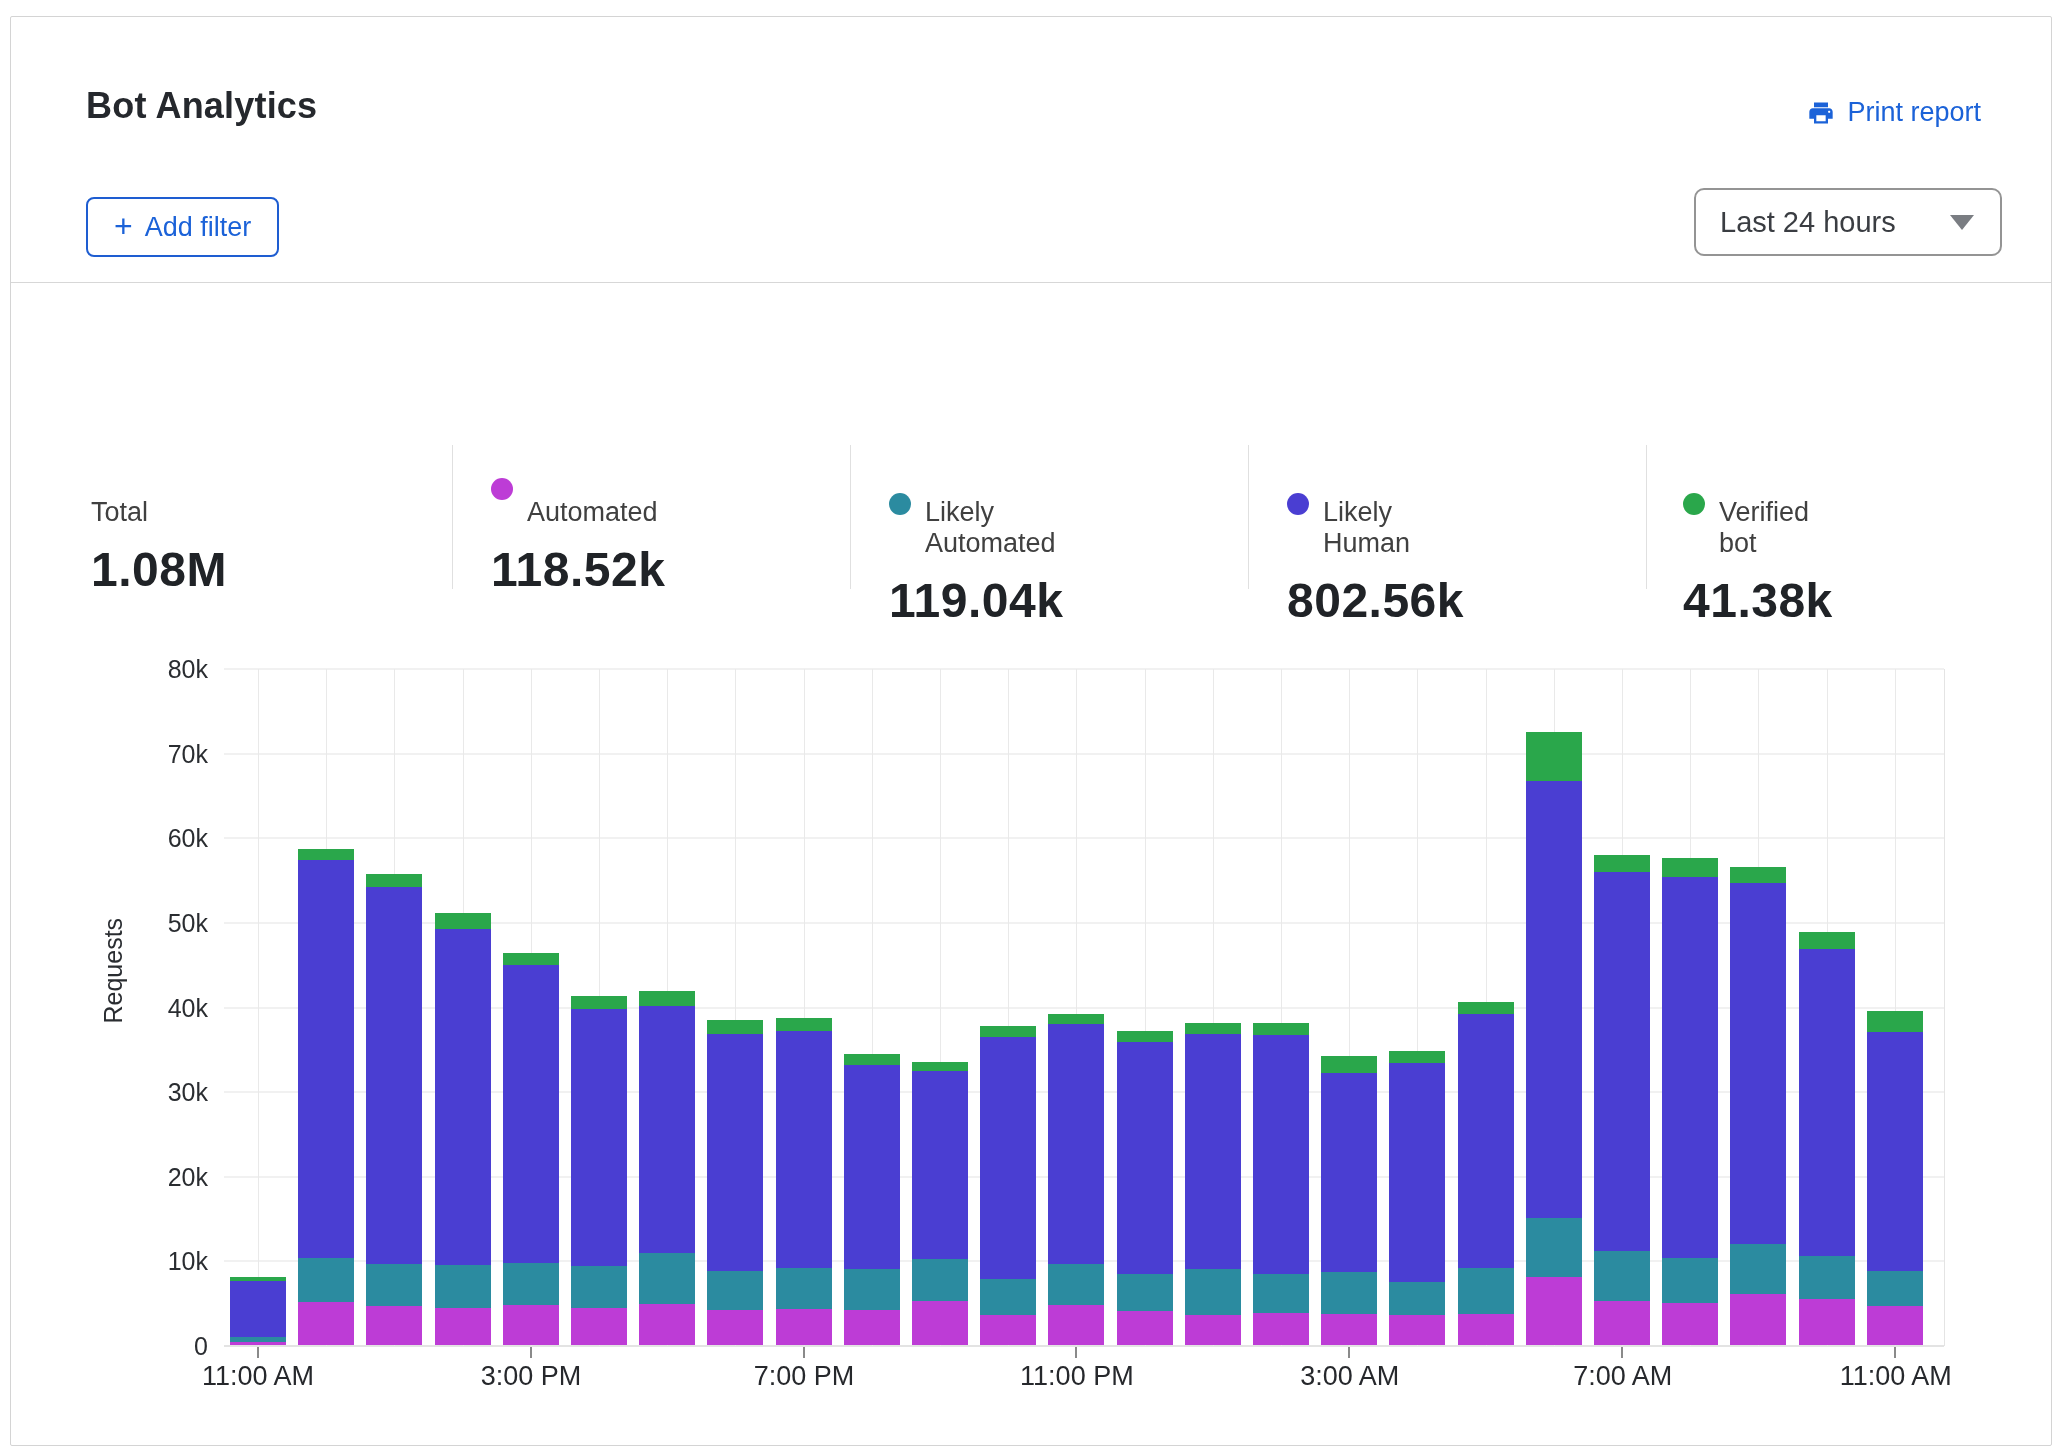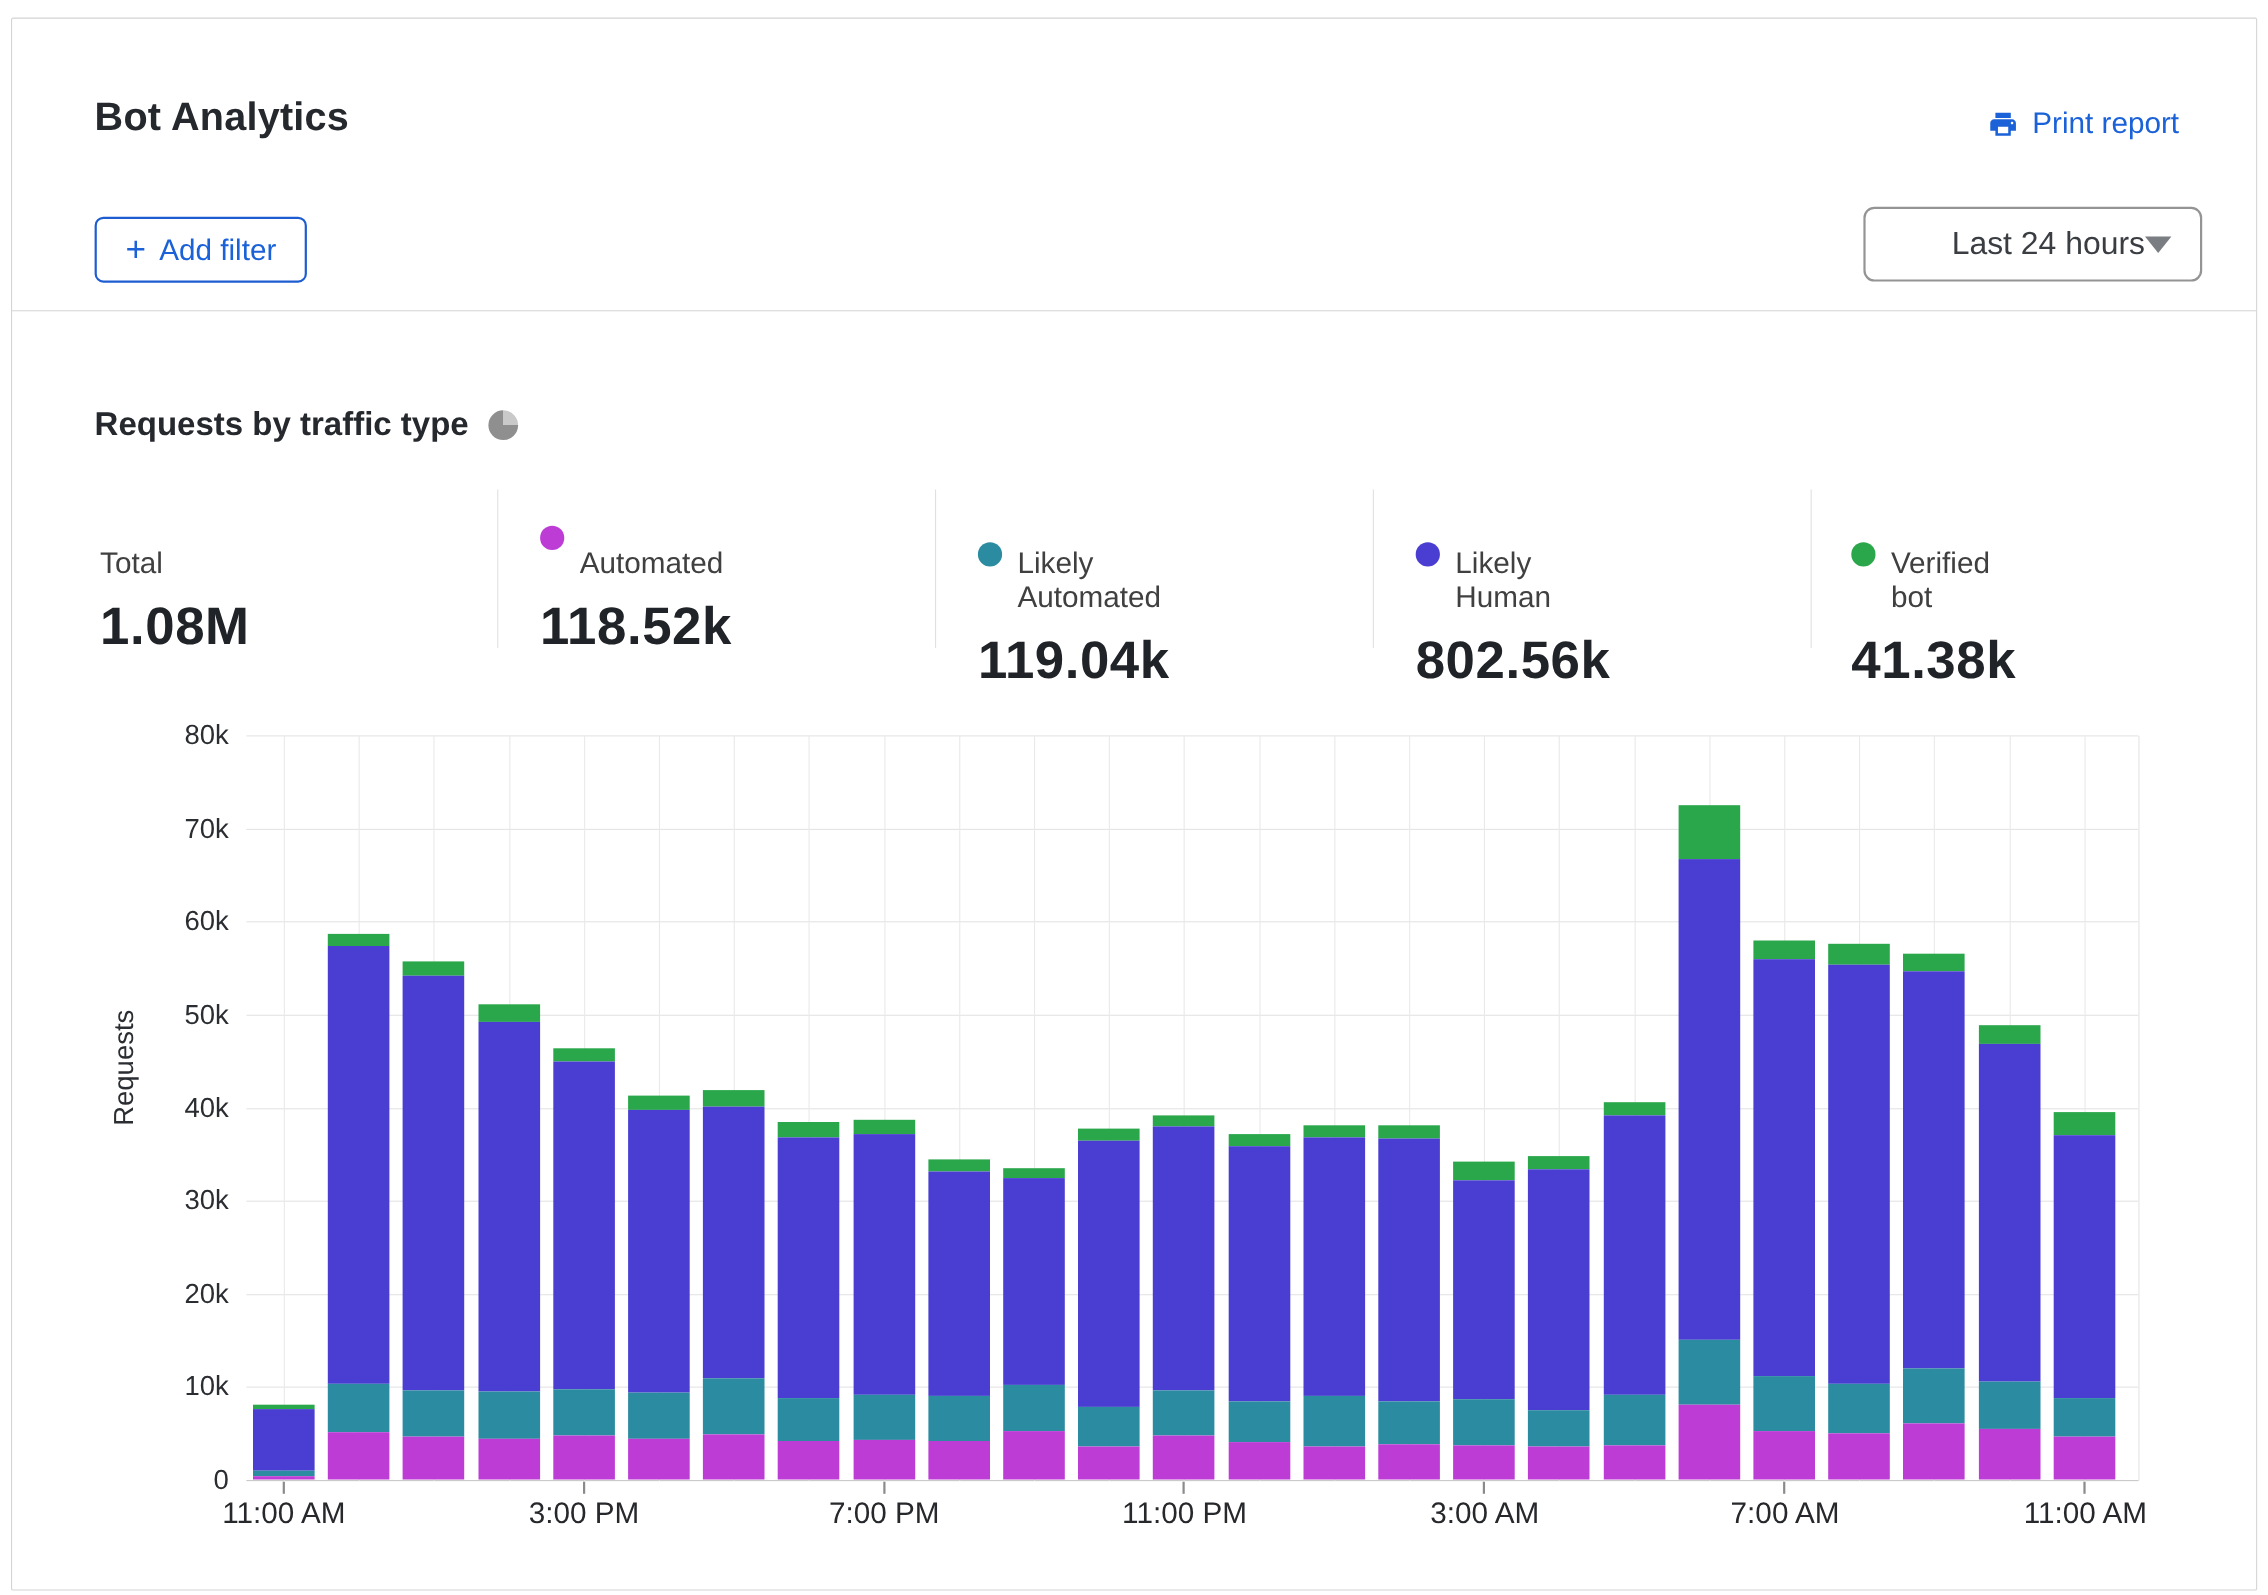--- a/index.html
+++ b/index.html
@@ -28,21 +28,21 @@
     display:flex;align-items:center;gap:12px;
     background:#ffffff;border:2px solid #1e5dd1;border-radius:8px;
     color:#1b62d8;font-size:27px;cursor:pointer;box-sizing:border-box;
   }
   .plus-glyph{font-size:32px;font-weight:400;line-height:1;margin-top:-3px;}
   .time-range{
     position:absolute;left:1683px;top:171px;width:308px;height:68px;
     border:2px solid #949494;border-radius:10px;background:#ffffff;
     display:flex;align-items:center;box-sizing:border-box;cursor:pointer;
   }
-  .time-range-label{margin-left:24px;font-size:29px;color:#3a3d42;flex:1;text-align:right;}
+  .time-range-label{margin-left:24px;font-size:29px;color:#3a3d42;flex:1;}
   .caret-down{
     width:0;height:0;margin-right:26px;
     border-left:12px solid transparent;border-right:12px solid transparent;
     border-top:15px solid #7a7d82;
   }
   .header-divider{position:absolute;left:0;top:265px;width:100%;height:1px;background:#d7d7d7;}
   
   .section-title-row{position:absolute;left:75px;top:352px;display:flex;align-items:center;gap:18px;}
   .section-title{margin:0;font-size:30px;font-weight:700;color:#25282d;}
   .pie-icon{
@@ -115,24 +115,20 @@
       <span>Add filter</span>
     </button>
 
     <div class="time-range">
       <span class="time-range-label">Last 24 hours</span>
       <span class="caret-down"></span>
     </div>
 
     <div class="header-divider"></div>
 
-    <div class="section-title-row">
-      <h2 class="section-title">Requests by traffic type</h2>
-      <span class="pie-icon"></span>
-    </div>
 
     <div class="stats-row">
       <div class="stat" style="left:80px;">
         <div class="stat-label-row">
             <span class="stat-label">Total</span>
           </div>
         <div class="stat-value">1.08M</div>
       </div>
       <div class="stat" style="left:480px;">
         <div class="stat-label-row">

